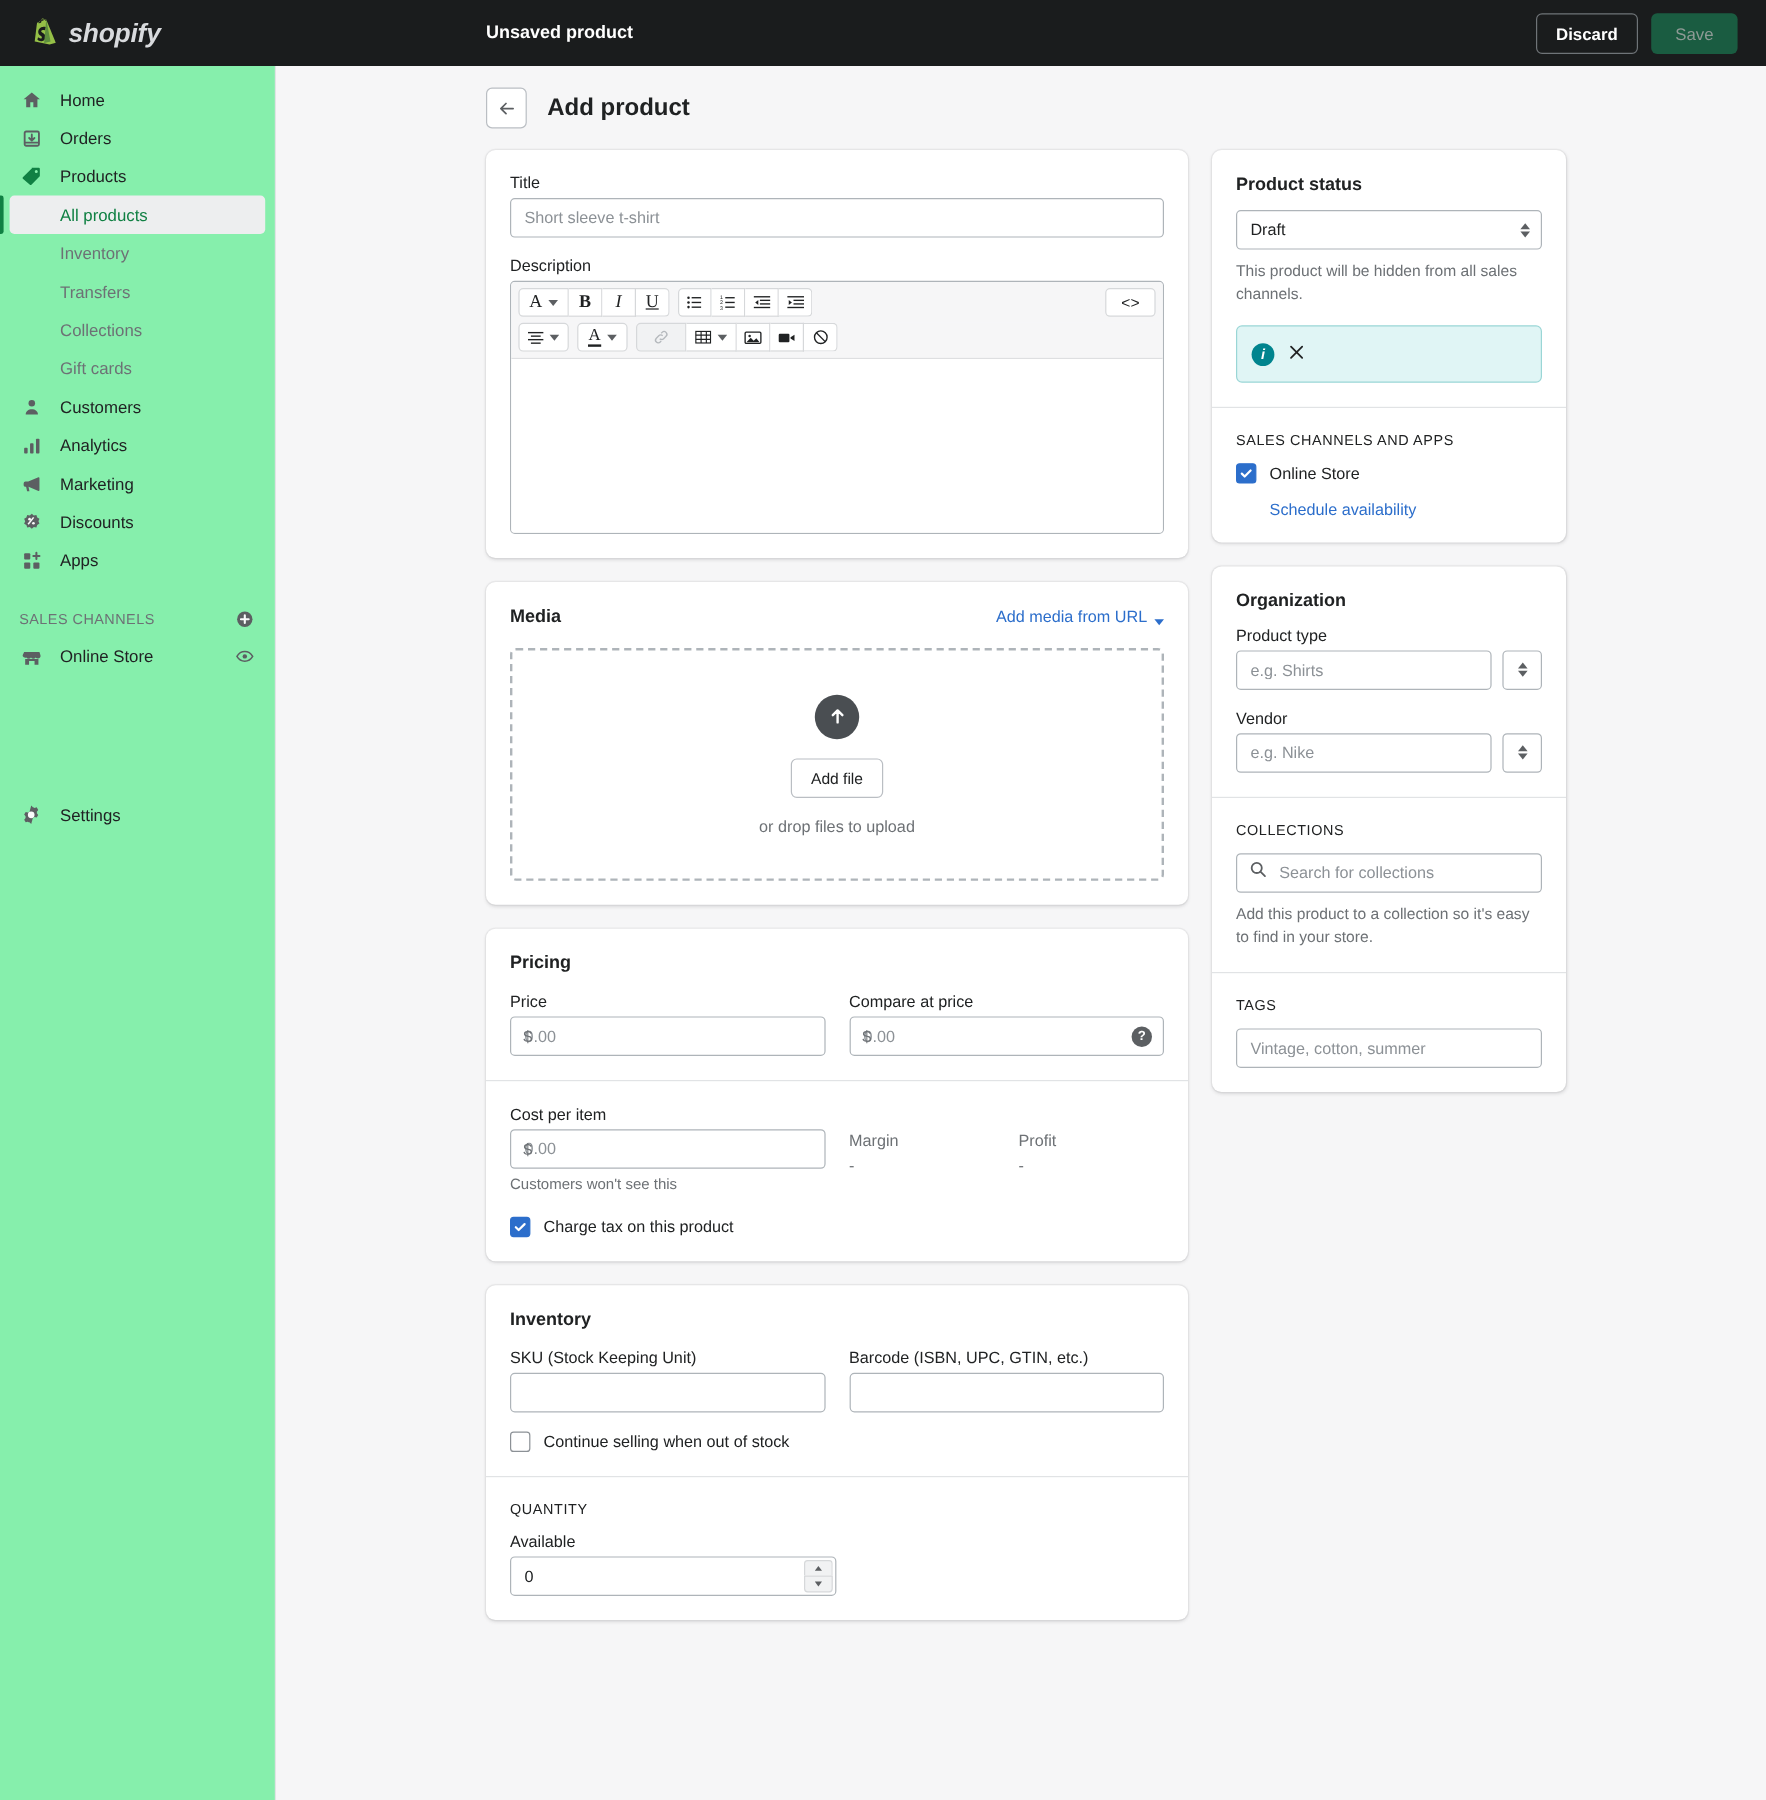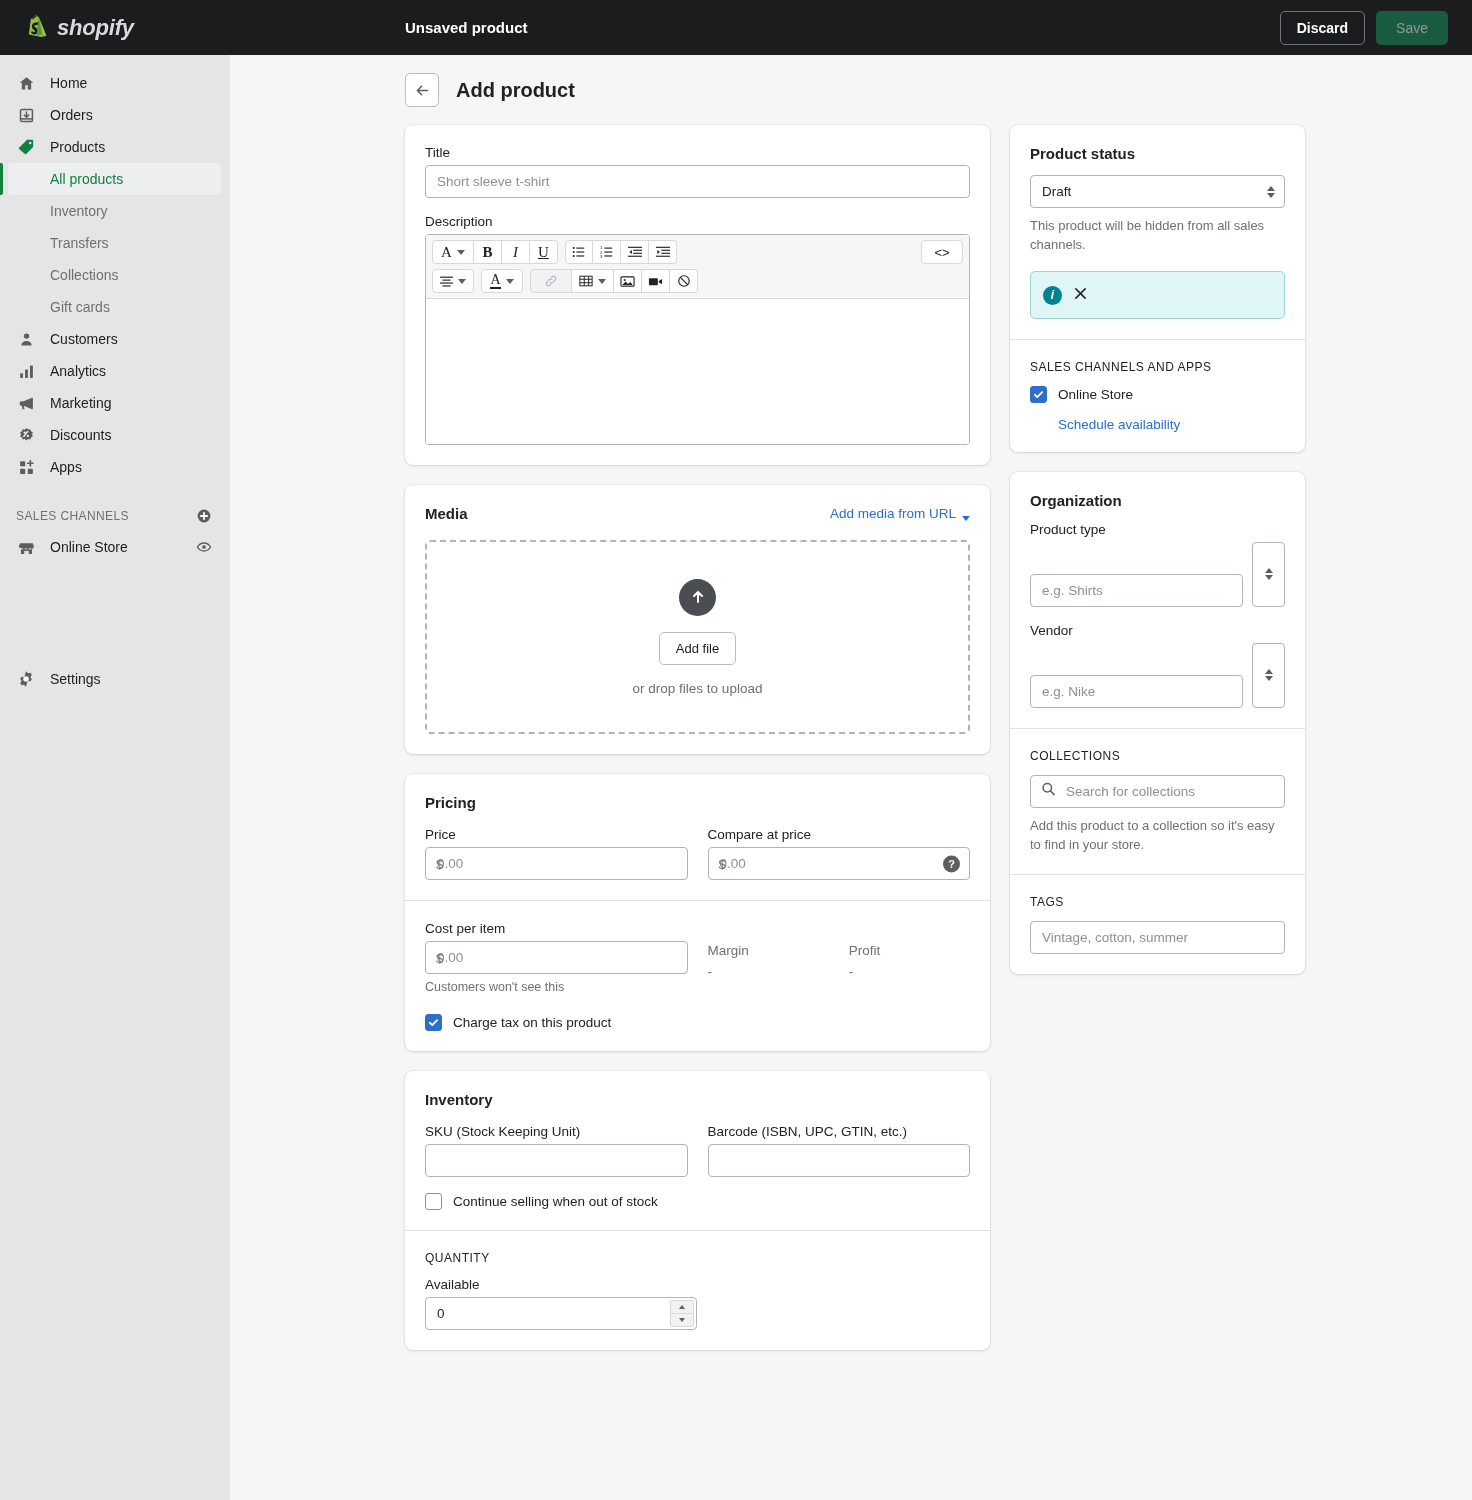--- a/index.html
+++ b/index.html
@@ -30,21 +30,21 @@
   }
   .btn-save {
     background: #1a5c41; color: #8e9a95; border: none;
     border-radius: 5px; font-size: 14px; font-weight: 400;
     padding: 9px 20px; cursor: default; font-family: inherit;
   }
 
   
   .sidebar {
     position: absolute; top: 55px; left: 0; width: 230px; height: 1445px;
-    background: #e5e5e5; border-right: 1px solid #e1e3e5;
+    background: #86efac; border-right: 1px solid #e1e3e5;
     padding-top: 12px;
   }
   .nav-item {
     display: flex; align-items: center; gap: 14px;
     height: 32px; margin: 0 8px; padding: 0 8px;
     border-radius: 4px; cursor: pointer; position: relative;
   }
   .nav-item .ico { width: 20px; height: 20px; display: flex; align-items: center; justify-content: center; flex: none; }
   .nav-item .lbl { font-size: 14px; color: #202223; }
   .nav-sub { padding-left: 42px; height: 32px; display: flex; align-items: center; margin: 0 8px; border-radius: 4px; cursor: pointer; }
@@ -181,21 +181,21 @@
   .banner-ico { width: 19px; height: 19px; border-radius: 50%; background: #00848e; color: #fff;
     font-size: 12px; font-weight: 700; font-style: italic; display: flex; align-items: center; justify-content: center; flex: none; margin-top: 1px; }
   .banner-txt { font-size: 13px; color: #202223; line-height: 1.5; flex: 1; }
   .banner-txt a { color: #202223; text-decoration: underline; cursor: pointer; }
   .banner-x { width: 17px; height: 17px; flex: none; cursor: pointer; display: flex; align-items: center; justify-content: center; }
 
   .sub-h { font-size: 12px; font-weight: 400; letter-spacing: 0.5px; text-transform: uppercase; color: #202223; margin-bottom: 12px; }
   .link { font-size: 13.5px; color: #2c6ecb; cursor: pointer; }
 
   .field-row { display: flex; gap: 9px; align-items: stretch; }
-  .field-row .inp { flex: 1; margin-top: 32px; }
+  .field-row .inp { flex: 1; }
   .stepper-btn {
     width: 33px; border: 1px solid #aeb4b9; border-radius: 4px; background: #fff;
     display: flex; align-items: center; justify-content: center; cursor: pointer; flex: none;
   }
   .search-wrap { position: relative; }
   .search-wrap .inp { padding-left: 35px; }
   .search-ico { position: absolute; left: 11px; top: 50%; transform: translateY(-50%); pointer-events: none; }
 
   .qty-wrap { position: relative; width: 272px; }
   .qty-wrap .inp { padding-right: 32px; }

